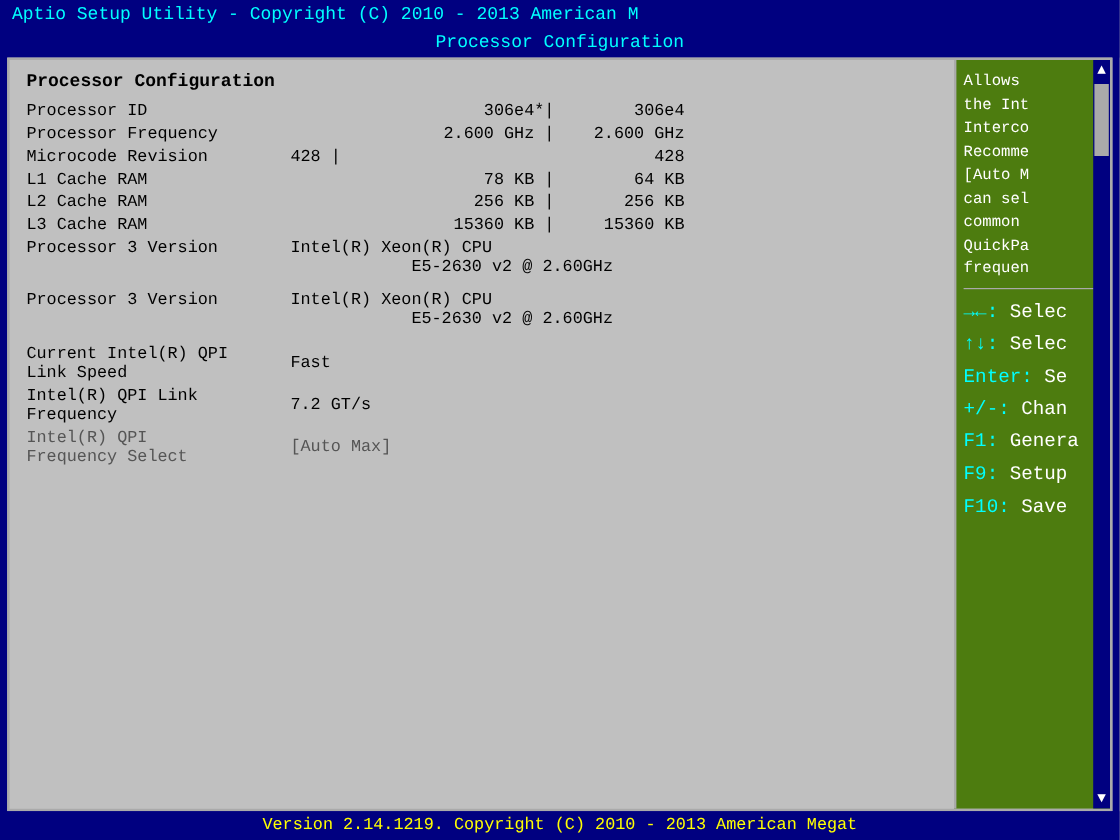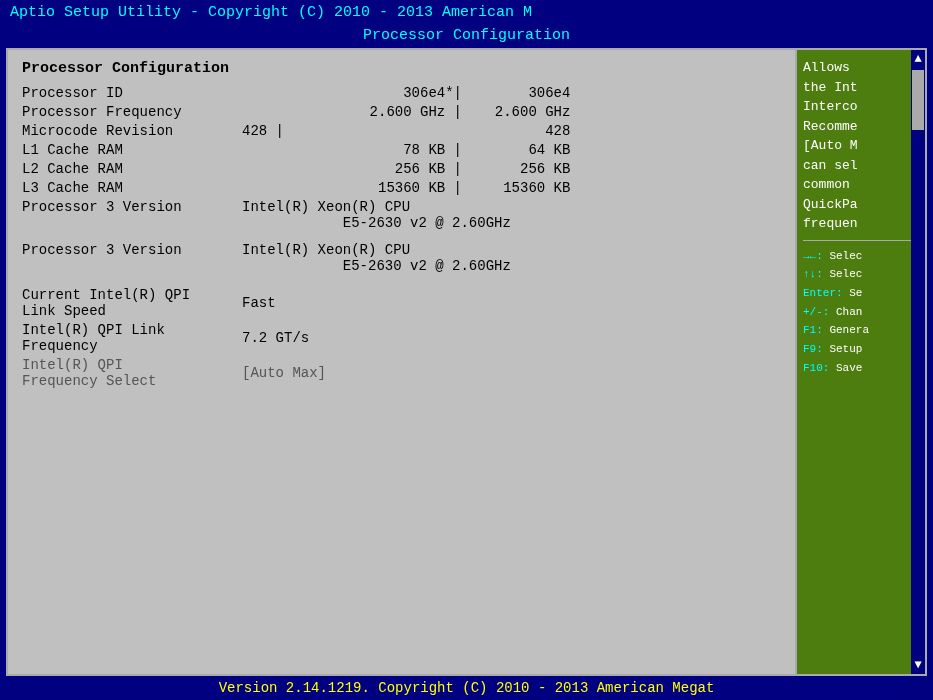--- a/index.html
+++ b/index.html
@@ -140,21 +140,21 @@
       line-height: 1.5;
       margin-right: 14px;
     }
 
     .right-divider {
       border-top: 1px solid #aaa;
       margin: 6px 0 6px 0;
     }
 
     .nav-keys {
-      font-size: 11px;
+      font-size: 16px;
       line-height: 1.7;
       color: #fff;
       margin-right: 14px;
     }
 
     .nav-keys .key-label {
       color: #00ffff;
     }
   </style>
 </head>

